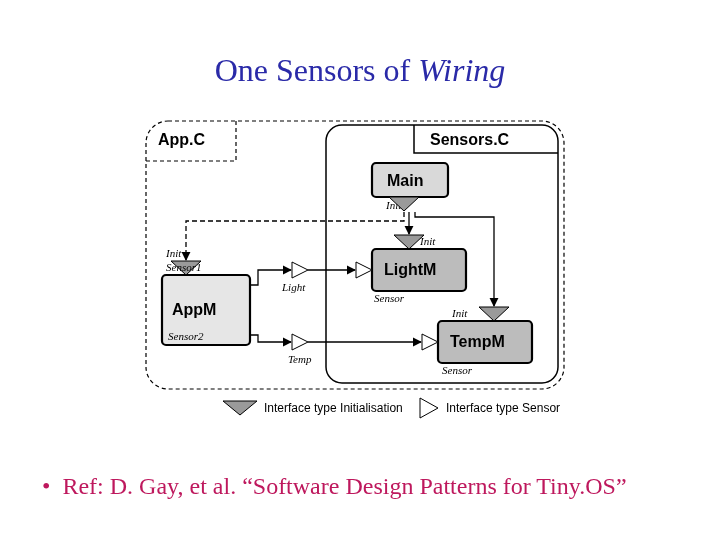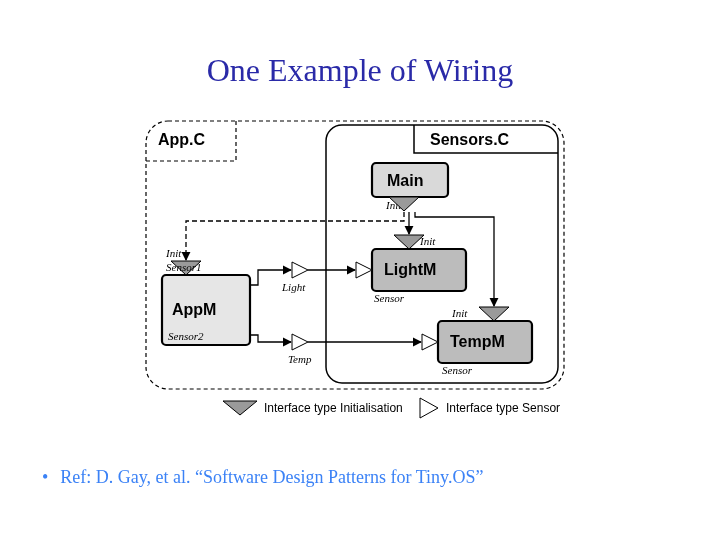--- a/index.html
+++ b/index.html
@@ -13,21 +13,21 @@
   }
   .title {
     position: absolute;
     top: 52px;
     left: 0;
     width: 100%;
     text-align: center;
     font-size: 32px;
     color: #2a2aa8;
   }
-  .title .ital { }
+  .title .ital { font-style: italic; }
   .diagram {
     position: absolute;
     top: 115px;
     left: 140px;
     width: 430px;
     height: 320px;
   }
   .diagram svg { display: block; }
   .box-label {
     font-family: Arial, Helvetica, sans-serif;
@@ -38,32 +38,32 @@
     font-family: "Times New Roman", serif;
     font-style: italic;
     fill: #000;
   }
   .legend-label {
     font-family: Arial, Helvetica, sans-serif;
     fill: #000;
   }
   .ref {
     position: absolute;
-    bottom: 52px;
+    bottom: 40px;
     left: 42px;
-    font-size: 18px;
-    color: #3b82f6;
+    font-size: 24px;
+    color: #be185d;
   }
   .ref .bullet { margin-right: 12px; }
 </style>
 </head>
 <body>
 
 <div class="title">
-  <span>One Example of </span><span class="ital">Wiring</span>
+  <span>One Sensors of </span><span class="ital">Wiring</span>
 </div>
 
 <div class="diagram">
 <svg viewBox="0 0 430 320" width="430" height="320">
 
   <rect x="6" y="6" width="418" height="268" rx="22" ry="22" fill="none" stroke="#000" stroke-width="1.2" stroke-dasharray="4 3"></rect>
 
   <path d="M 6 46 L 96 46 L 96 6" fill="none" stroke="#000" stroke-width="1.2" stroke-dasharray="4 3"></path>
   <text x="18" y="30" font-size="16" class="box-label">App.C</text>
 

